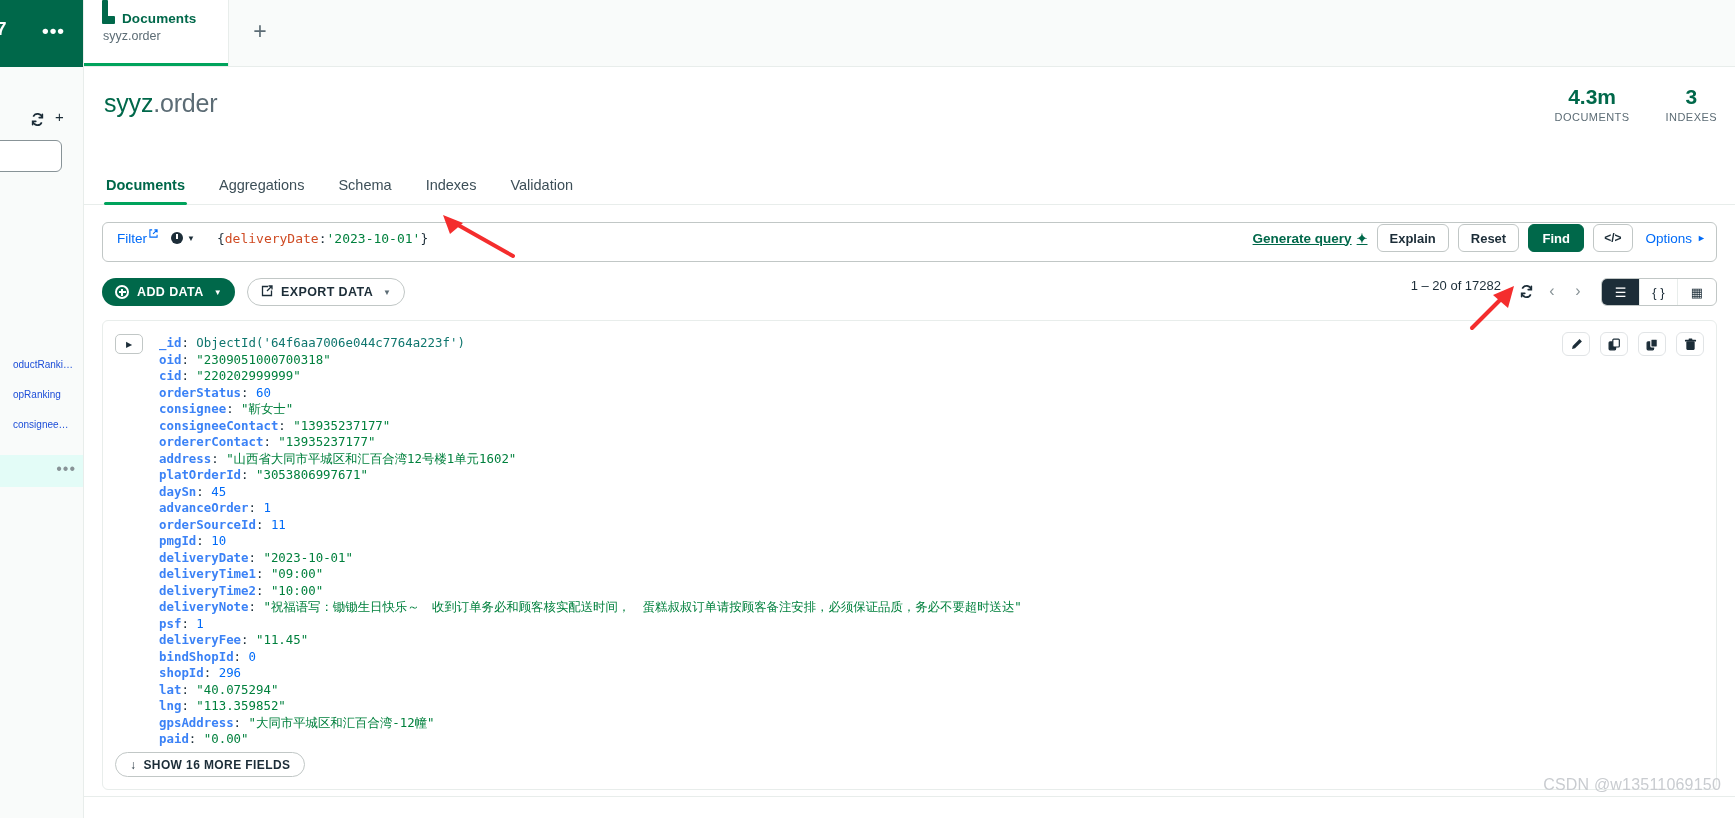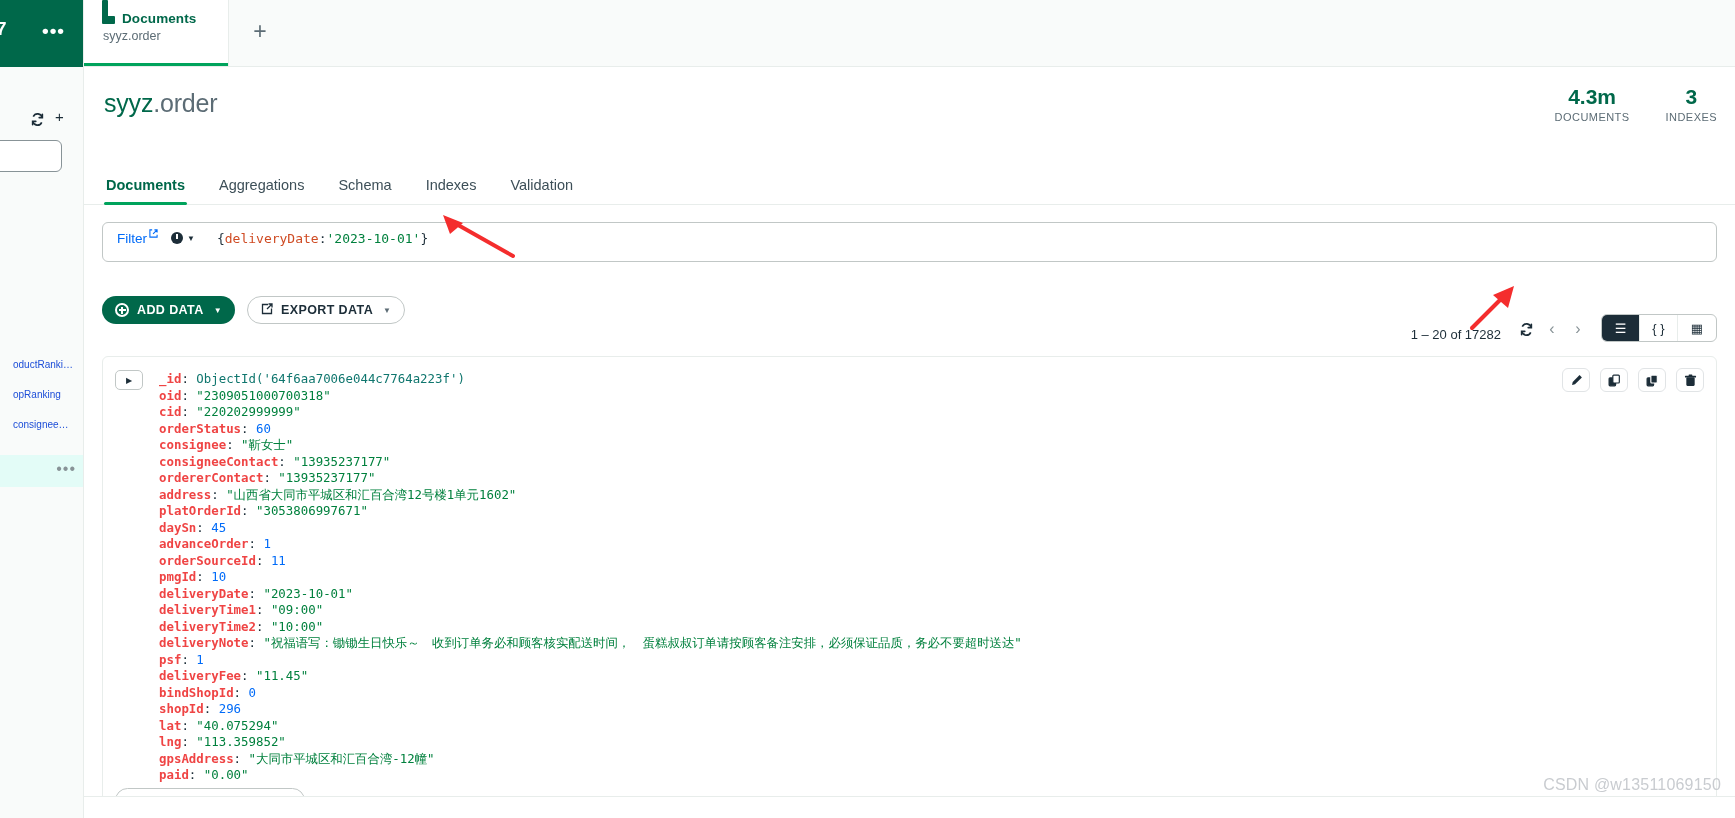--- a/index.html
+++ b/index.html
@@ -264,21 +264,21 @@
   .exportdata {
     height: 28px; background: #fff; color: #1c2d38;
     border: 1px solid #c1c7c6; border-radius: 14px;
     display: flex; align-items: center; gap: 8px;
     padding: 0 13px; margin-left: 12px;
     font-size: 12.5px; font-weight: 700; letter-spacing: .4px;
   }
   .exportdata .car { font-size: 8px; margin-left: 2px; color:#5c6c75; }
 
   .pager {
-    margin-left: auto; display: flex; align-items: flex-end; gap: 0; margin-top: 36px;
+    margin-left: auto; display: flex; align-items: flex-start; gap: 0;
   }
   .pager .count {
     font-size: 13px; color: #1c2d38; margin-right: 12px;
   }
   .pager .pico {
     width: 26px; height: 26px; display: flex; align-items: center; justify-content: center;
     color: #889397; font-size: 16px;
   }
   .pager .pico.refresh { color: #1c2d38; font-size: 14px; }
   .viewtoggle {
@@ -324,21 +324,21 @@
     background: #fff;
     display: flex; align-items: center; justify-content: center;
   }
   .fields {
     padding-left: 56px;
     font-family: "DejaVu Sans Mono", "Liberation Mono", monospace;
     font-size: 12.4px;
     line-height: 16.5px;
   }
   .f { white-space: pre; }
-  .fk { color: #ef4444; font-weight: 700; }
+  .fk { color: #3b82f6; font-weight: 700; }
   .fc { color: #1c2d38; }
   .v-str { color: #00803d; }
   .v-num { color: #016bf8; }
   .v-oid { color: #0f766e; }
   .showmore {
     position: absolute; left: 12px; bottom: 12px;
     height: 25px;
     border: 1px solid #c1c7c6; border-radius: 13px;
     background: #fff; color: #1c2d38;
     font-size: 12px; font-weight: 700; letter-spacing: .4px;
@@ -448,20 +448,34 @@
               <path d="M6 1h3v3M9 1L4.5 5.5"></path>
           </svg>
         </span>
       </span>
       <span class="qb-hist">
         <span class="clock"></span>
         <span class="caret">▼</span>
       </span>
       <span class="qb-code"><span class="c-brace">{</span><span class="c-key">deliveryDate</span><span class="c-colon">:</span><span class="c-str">'2023-10-01'</span><span class="c-brace">}</span></span>
 
+      <span class="qb-right">
+        <span class="genq">
+          <span>Generate query</span>
+          <span class="sparkle">✦</span>
+        </span>
+        <span class="btn">Explain</span>
+        <span class="btn">Reset</span>
+        <span class="btn find">Find</span>
+        <span class="btn codeb">&lt;/&gt;</span>
+        <span class="options">
+          <span>Options</span>
+          <span class="tri">►</span>
+        </span>
+      </span>
     </div>
 
     <div class="acttoolbar">
       <span class="adddata">
         <span class="plus-circ"></span>
         <span>ADD DATA</span>
         <span class="car">▼</span>
       </span>
       <span class="exportdata">
         <span>

